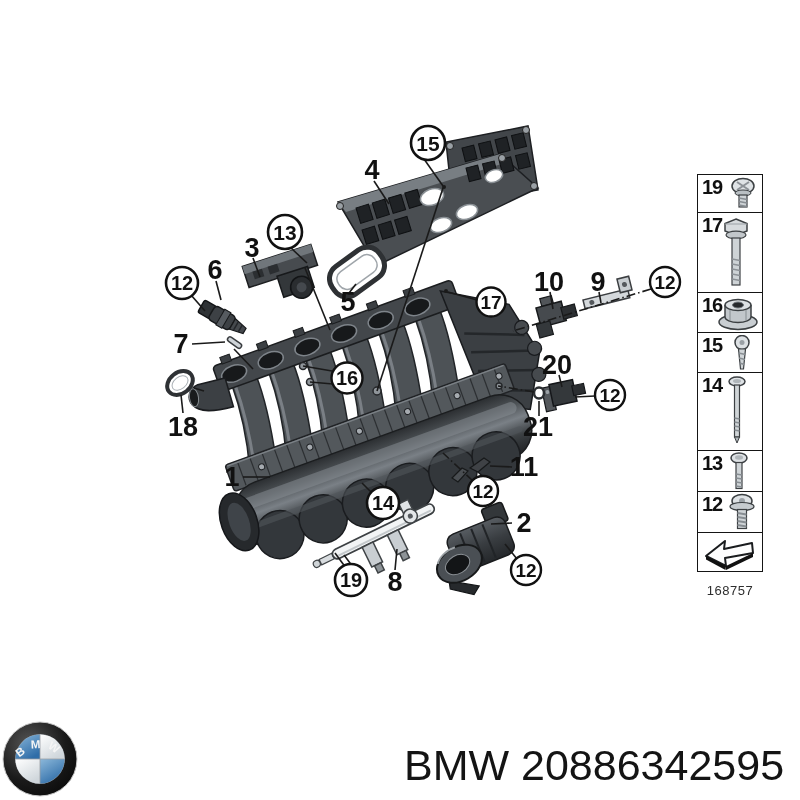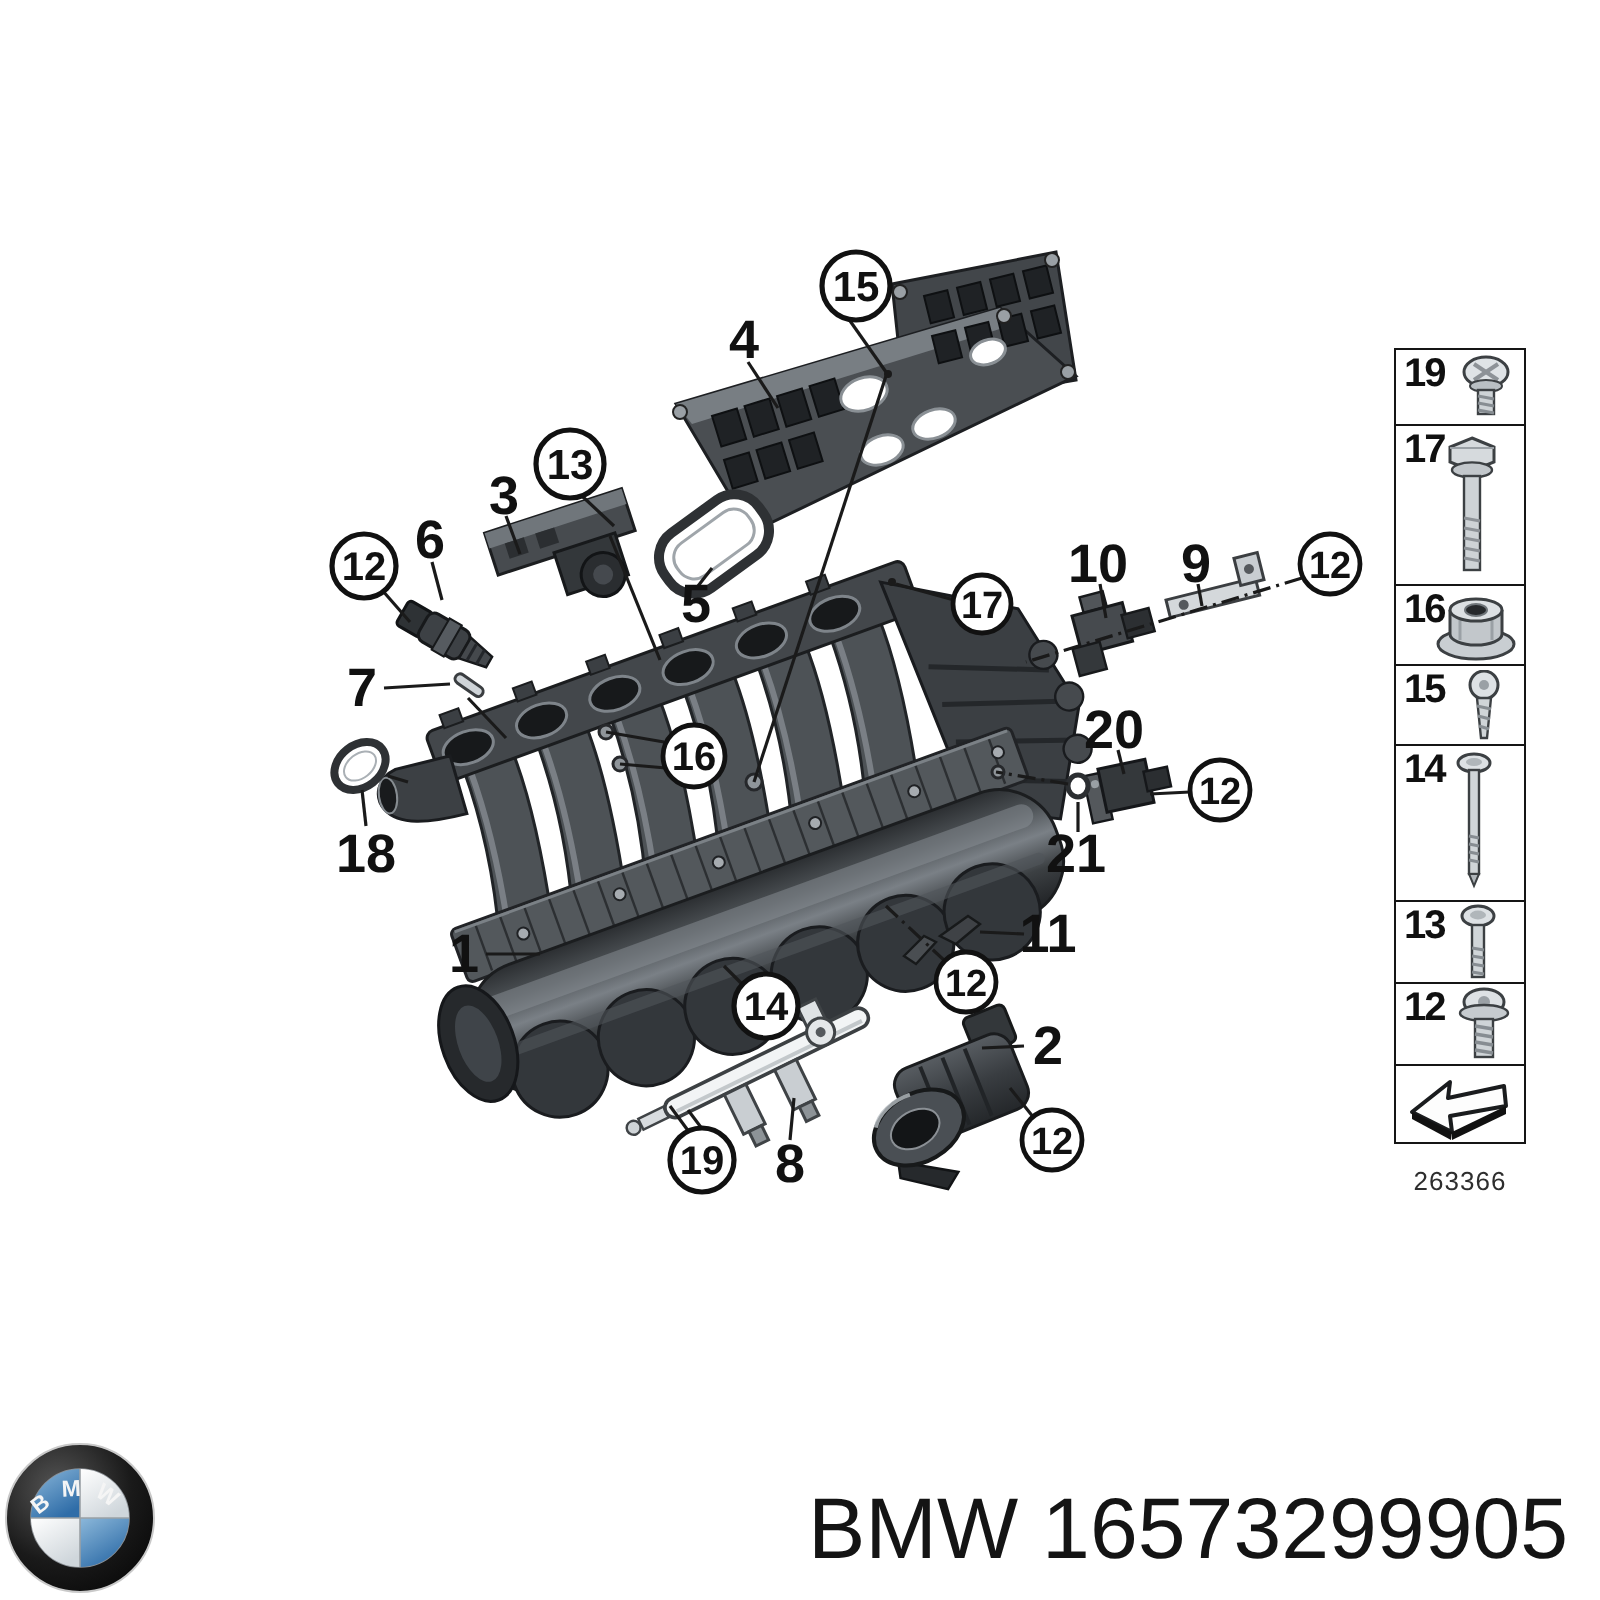--- a/index.html
+++ b/index.html
@@ -496,21 +496,21 @@
 
   <div class="legend-box" style="height:40px">
     <svg class="legend-icon" style="left:4px;top:3px" width="56" height="34" viewBox="0 0 56 34" aria-label="direction-arrow-icon">
       <path d="M50,7 L22,13 L23,5 L4,20 L24,30 L23,22 L51,17 Z" fill="#fdfdfd" stroke="#1a1c1e" stroke-width="2" stroke-linejoin="round"></path>
       <path d="M4,20 L24,30 L23.5,34 L4,23.5 Z" fill="#111"></path>
       <path d="M24,30 L51,17 L51,21 L24,34 Z" fill="#111"></path>
     </svg>
   </div>
 </div>
 
-<div class="legend-number-label">263366</div>
+<div class="legend-number-label">168757</div>
 
 <div class="logo-wrap">
   <svg width="76" height="76" viewBox="0 0 76 76" xmlns="http://www.w3.org/2000/svg">
     <defs>
       <radialGradient id="lgRing" cx="0.35" cy="0.3" r="0.9">
         <stop offset="0" stop-color="#555555"></stop>
           <stop offset="0.55" stop-color="#1a1a1a"></stop>
         <stop offset="1" stop-color="#050505"></stop>
       </radialGradient>
       <linearGradient id="lgBlue" x1="0" y1="0" x2="0.6" y2="1">
@@ -530,13 +530,13 @@
     <path d="M38,38 L38,62.5 A24.5,24.5 0 0 0 62.5,38 Z" fill="url(#lgBlue)"></path>
     <path d="M38,38 L13.5,38 A24.5,24.5 0 0 0 38,62.5 Z" fill="url(#lgWhite)"></path>
     <line x1="38" y1="13.5" x2="38" y2="62.5" stroke="#9aa0a5" stroke-width="0.8"></line>
     <line x1="13.5" y1="38" x2="62.5" y2="38" stroke="#9aa0a5" stroke-width="0.8"></line>
     <text font-size="11.5" font-weight="bold" fill="#f5f5f5" letter-spacing="6">
       <textPath href="#bmwArc" startOffset="50%" text-anchor="middle">BMW</textPath>
     </text>
   </svg>
 </div>
 
-<div class="footer-part">BMW 16573299905</div>
+<div class="footer-part">BMW 20886342595</div>
 
 </body></html>

